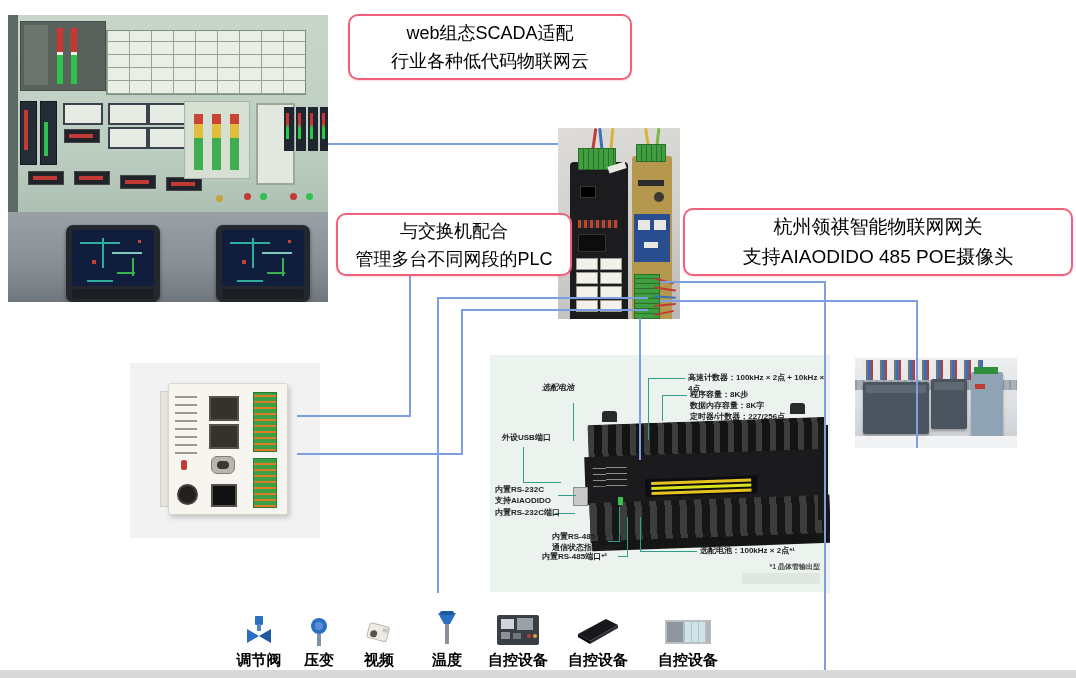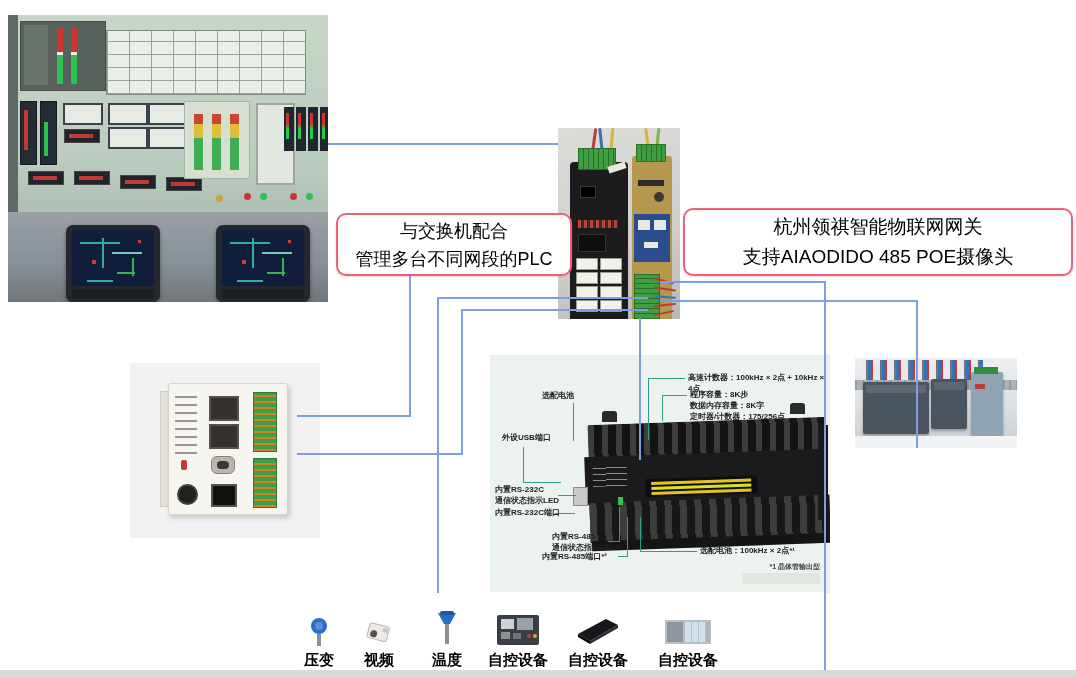--- a/index.html
+++ b/index.html
@@ -213,20 +213,22 @@
   <div class="bl blv" style="left:437px;top:297px;height:296px;"></div>
   <div class="bl blh" style="left:461px;top:309px;width:187px;"></div>
   <div class="bl blv" style="left:461px;top:309px;height:146px;"></div>
   <div class="bl blh" style="left:297px;top:453px;width:166px;"></div>
   <div class="bl blv" style="left:639px;top:318px;height:142px;"></div>
   <div class="bl blh" style="left:660px;top:281px;width:166px;"></div>
   <div class="bl blv" style="left:824px;top:281px;height:391px;"></div>
   <div class="bl blh" style="left:660px;top:300px;width:258px;"></div>
   <div class="bl blv" style="left:916px;top:300px;height:148px;"></div>
 
+  <div class="callout" style="left:348px;top:14px;width:280px;height:62px;">web组态SCADA适配
+行业各种低代码物联网云</div>
   <div class="callout" style="left:336px;top:213px;width:232px;height:59px;">与交换机配合
 管理多台不同网段的PLC</div>
   <div class="callout" style="left:683px;top:208px;width:386px;height:64px;font-size:19px;line-height:30px;">杭州领祺智能物联网网关
 支持AIAODIDO 485 POE摄像头</div>
 
   <div class="abs gw-photo">
     <div class="wire" style="left:34px;top:0;height:34px;background:#c23a34;transform:rotate(8deg);"></div>
     <div class="wire" style="left:42px;top:0;height:34px;background:#3a71b5;transform:rotate(-6deg);"></div>
     <div class="wire" style="left:52px;top:0;height:30px;background:#d8b23a;transform:rotate(5deg);"></div>
     <div class="wire" style="left:88px;top:0;height:26px;background:#d8b23a;transform:rotate(-8deg);"></div>
@@ -307,32 +309,32 @@
     <div class="tl tlv" style="left:129px;top:152px;height:35px;"></div>
     <div class="tl tlh" style="left:128px;top:201px;width:10px;"></div>
     <div class="tl tlv" style="left:137px;top:162px;height:40px;"></div>
     <div class="tl tlh" style="left:158px;top:23px;width:37px;"></div>
     <div class="tl tlv" style="left:158px;top:23px;height:62px;"></div>
     <div class="tl tlh" style="left:172px;top:40px;width:25px;"></div>
     <div class="tl tlv" style="left:172px;top:40px;height:26px;"></div>
     <div class="tl tlh" style="left:150px;top:196px;width:57px;"></div>
     <div class="tl tlv" style="left:150px;top:162px;height:34px;"></div>
 
-    <div class="ann" style="left:52px;top:36px;">选配电池</div>
+    <div class="ann" style="left:52px;top:28px;font-style:italic;">选配电池</div>
     <div class="ann" style="left:12px;top:78px;">外设USB端口</div>
     <div class="ann" style="left:5px;top:130px;">内置RS-232C
-通信状态指示LED</div>
+支持AIAODIDO</div>
     <div class="ann" style="left:5px;top:153px;">内置RS-232C端口</div>
     <div class="ann" style="left:62px;top:177px;">内置RS-485
 通信状态指示LED*²</div>
     <div class="ann" style="left:52px;top:197px;">内置RS-485端口*²</div>
     <div class="ann" style="left:198px;top:18px;">高速计数器：100kHz × 2点 + 10kHz × 4点</div>
     <div class="ann" style="left:200px;top:35px;">程序容量：8K步
 数据内存容量：8K字
-定时器/计数器：175/256点</div>
+定时器/计数器：227/256点</div>
     <div class="ann" style="left:210px;top:191px;">选配电池：100kHz × 2点*¹</div>
     <div class="foot">*1 晶体管输出型</div>
     <div class="wmk"></div>
   </div>
 
   <div class="abs siemens">
     <div class="topwires"></div>
     <div class="rail"></div>
     <div class="s7" style="left:8px;top:24px;width:66px;height:52px;">
         <i></i>
@@ -341,20 +343,31 @@
         <i></i>
       </div>
     <div class="psu">
       <div class="gt"></div>
       <div class="rl"></div>
     </div>
     <div class="bench"></div>
   </div>
 
   <div class="abs strip">
+    <div class="strip-item" style="left:39px;">
+      <div class="ic">
+        <svg width="32" height="34">
+            <rect x="12" y="2" width="8" height="9" rx="1" fill="#2a6fc0"></rect>
+            <rect x="14" y="10" width="4" height="7" fill="#4d87c9"></rect>
+            <path d="M4 15 L16 22 L4 29 Z" fill="#2a6fc0"></path>
+            <path d="M28 15 L16 22 L28 29 Z" fill="#1f5aa0"></path>
+          </svg>
+      </div>
+      <div class="lb">调节阀</div>
+    </div>
     <div class="strip-item" style="left:99px;">
       <div class="ic">
         <svg width="24" height="32">
             <circle cx="12" cy="10" r="8" fill="#2a6fc0"></circle>
             <circle cx="12" cy="10" r="4" fill="#5b8fd4"></circle>
             <rect x="10" y="18" width="4" height="12" fill="#7c93ad"></rect>
           </svg>
       </div>
       <div class="lb">压变</div>
     </div>

